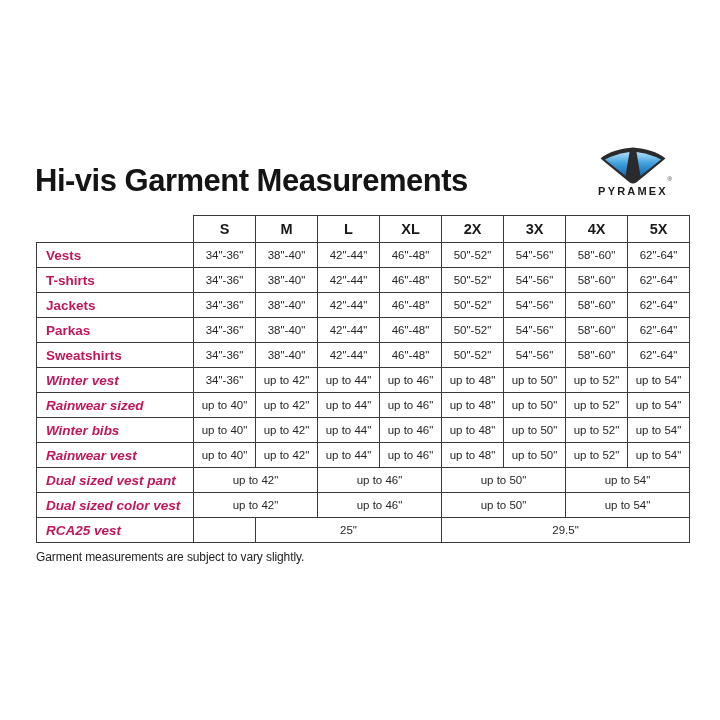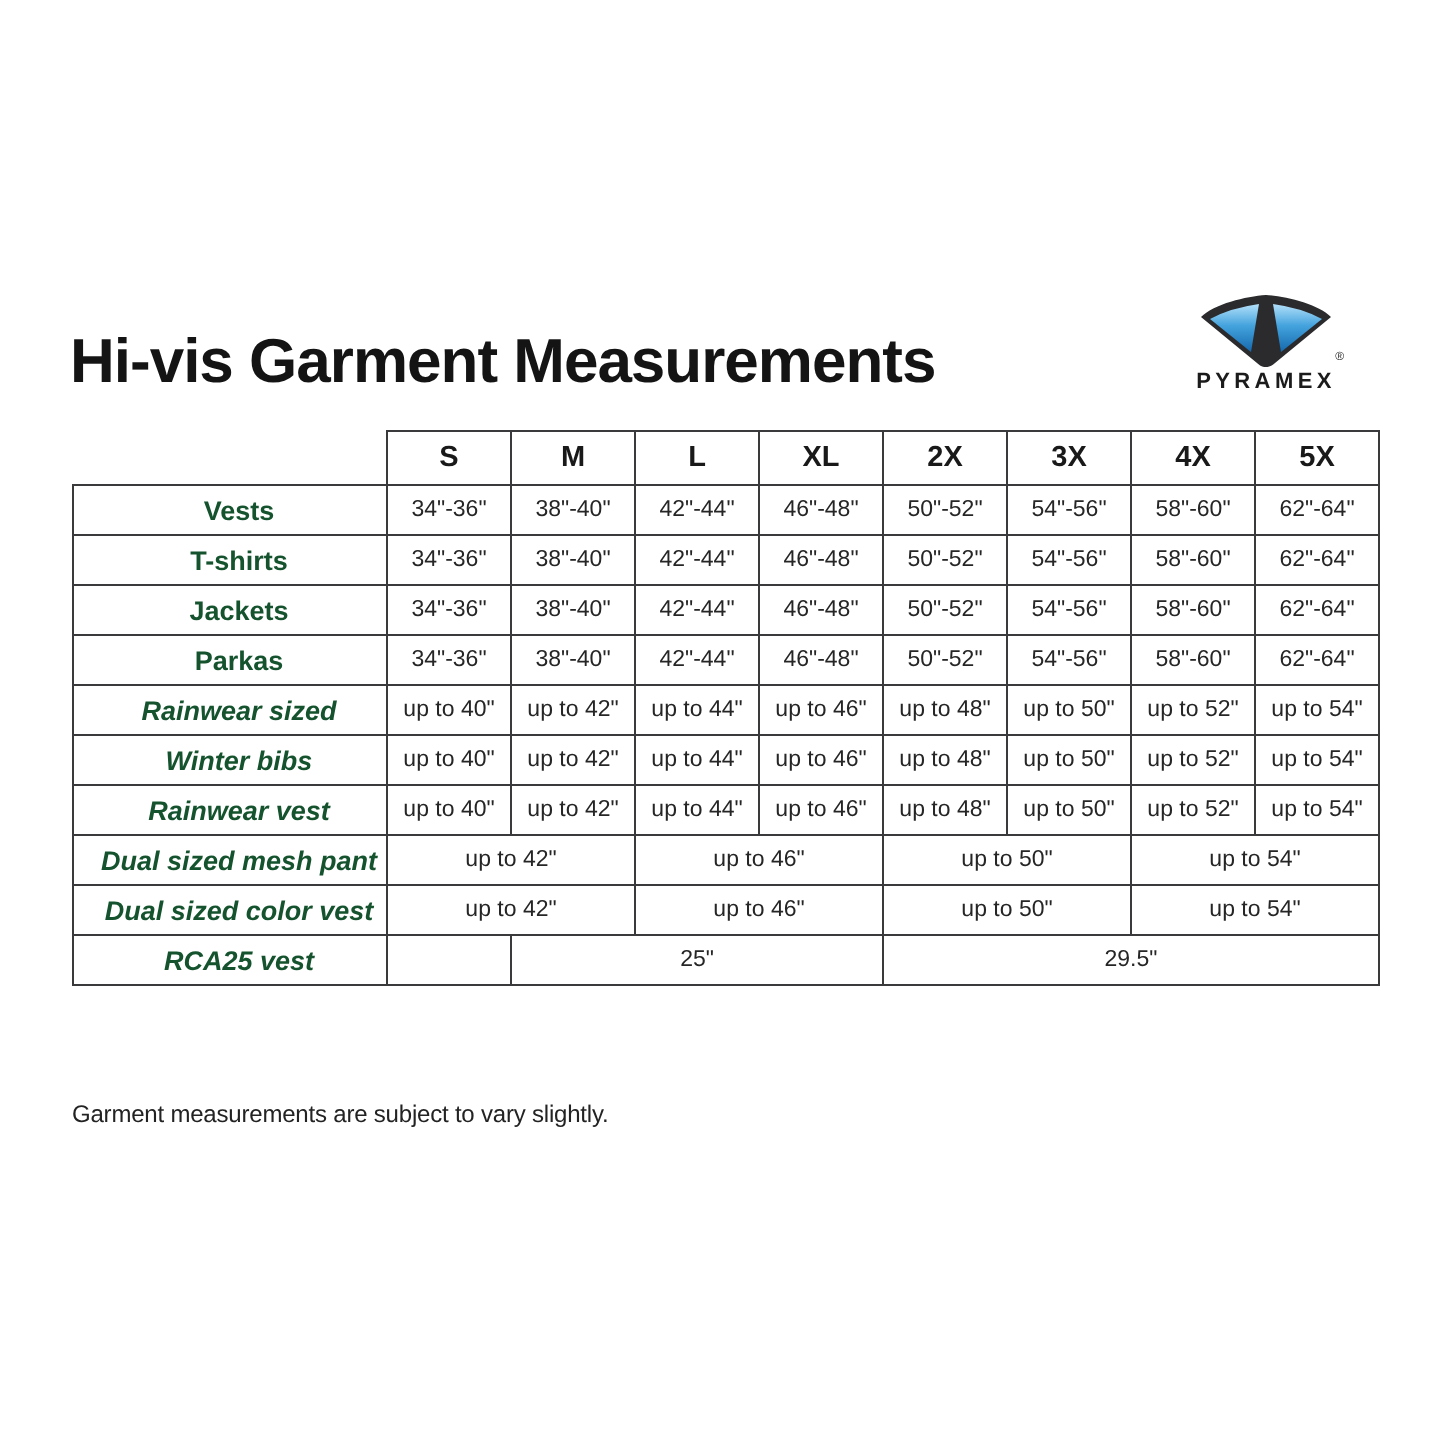--- a/index.html
+++ b/index.html
@@ -29,22 +29,22 @@
   .size-chart th, .size-chart td {
     border: 1px solid #3a3a3c; text-align: center;
     height: 25px; font-size: 11.5px; color: #262626;
     padding: 0; overflow: hidden; white-space: nowrap;
   }
   .size-chart th {
     height: 27px; font-size: 14.5px; font-weight: bold; color: #191919;
   }
   .size-chart th.spacer { border: none; background: #fff; }
   .size-chart td.label {
-    text-align: center; padding-left: 9px;
-    font-size: 13.5px; font-weight: bold; color: #14532d;
+    text-align: left; padding-left: 9px;
+    font-size: 13.5px; font-weight: bold; color: #be185d;
   }
   tr.italic td.label { font-style: italic; }
 
   .footnote {
     position: absolute; left: 36px; top: 550px;
     font-size: 12px; color: #232323; letter-spacing: -0.1px;
   }
 </style>
 </head>
 <body>
@@ -140,20 +140,42 @@
         <td class="label">Parkas</td>
         <td>34"-36"</td>
         <td>38"-40"</td>
         <td>42"-44"</td>
         <td>46"-48"</td>
         <td>50"-52"</td>
         <td>54"-56"</td>
         <td>58"-60"</td>
         <td>62"-64"</td>
       </tr>
+      <tr>
+        <td class="label">Sweatshirts</td>
+        <td>34"-36"</td>
+        <td>38"-40"</td>
+        <td>42"-44"</td>
+        <td>46"-48"</td>
+        <td>50"-52"</td>
+        <td>54"-56"</td>
+        <td>58"-60"</td>
+        <td>62"-64"</td>
+      </tr>
+      <tr class="italic">
+        <td class="label">Winter vest</td>
+        <td>34"-36"</td>
+        <td>up to 42"</td>
+        <td>up to 44"</td>
+        <td>up to 46"</td>
+        <td>up to 48"</td>
+        <td>up to 50"</td>
+        <td>up to 52"</td>
+        <td>up to 54"</td>
+      </tr>
       <tr class="italic">
         <td class="label">Rainwear sized</td>
         <td>up to 40"</td>
         <td>up to 42"</td>
         <td>up to 44"</td>
         <td>up to 46"</td>
         <td>up to 48"</td>
         <td>up to 50"</td>
         <td>up to 52"</td>
         <td>up to 54"</td>
@@ -174,21 +196,21 @@
         <td>up to 40"</td>
         <td>up to 42"</td>
         <td>up to 44"</td>
         <td>up to 46"</td>
         <td>up to 48"</td>
         <td>up to 50"</td>
         <td>up to 52"</td>
         <td>up to 54"</td>
       </tr>
       <tr class="italic">
-        <td class="label">Dual sized mesh pant</td>
+        <td class="label">Dual sized vest pant</td>
         <td colspan="2">up to 42"</td>
         <td colspan="2">up to 46"</td>
         <td colspan="2">up to 50"</td>
         <td colspan="2">up to 54"</td>
       </tr>
       <tr class="italic">
         <td class="label">Dual sized color vest</td>
         <td colspan="2">up to 42"</td>
         <td colspan="2">up to 46"</td>
         <td colspan="2">up to 50"</td>

